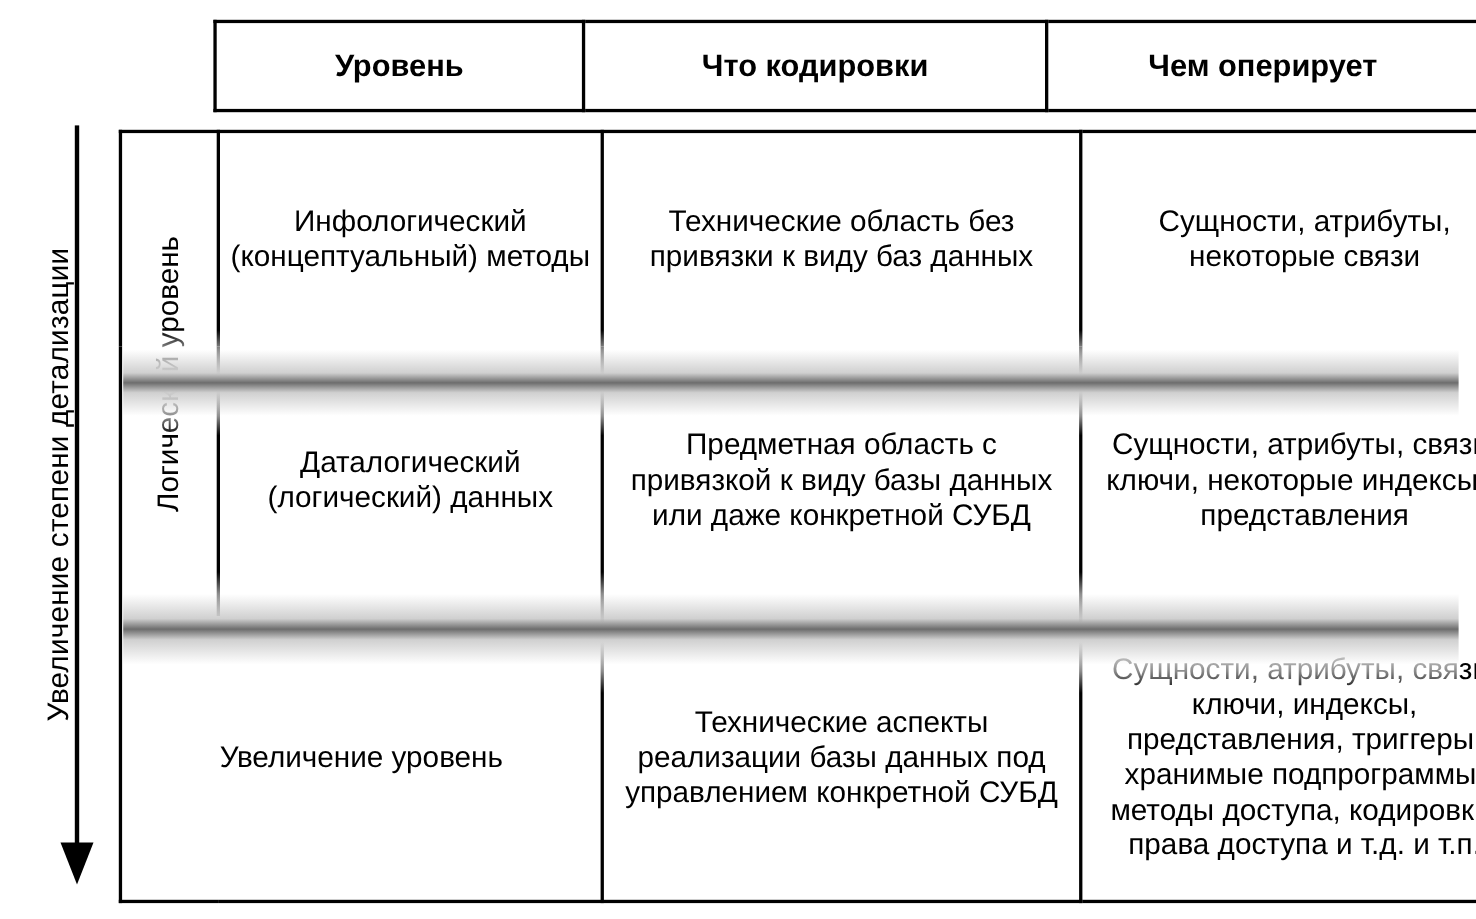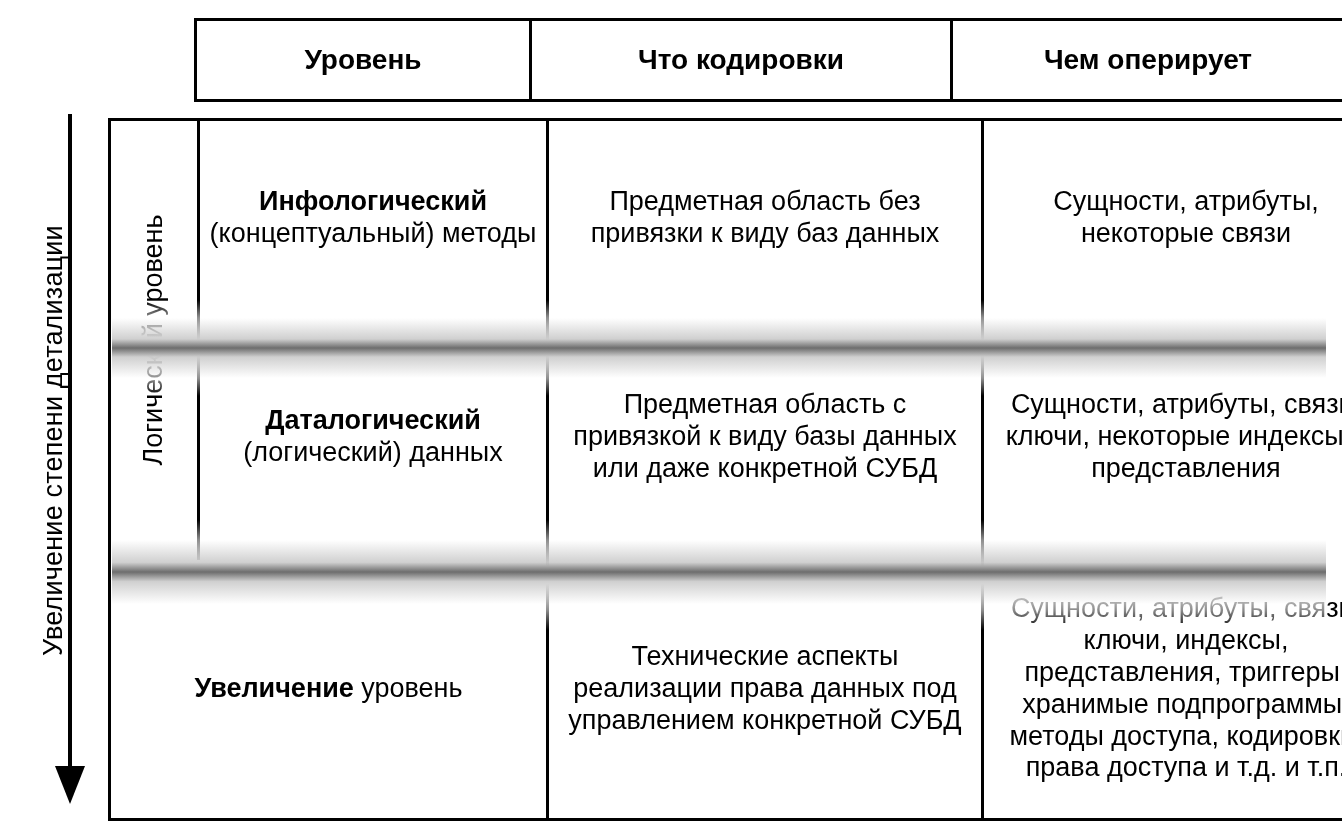--- a/index.html
+++ b/index.html
@@ -103,21 +103,21 @@
   }
   .rot-inner {
     position: absolute;
     left: 50%;
     top: 50%;
     transform: translate(-50%, -50%) rotate(-90deg);
     white-space: nowrap;
     font-size: 27px;
   }
 
-  .b { font-weight: bold; }
+  .b { font-weight: normal; }
   .small-ops {
     font-size: 21.5px;
     line-height: 1.22;
   }
 
   
   .fade {
     position: absolute;
     pointer-events: none;
     background: linear-gradient(to bottom,
@@ -169,38 +169,38 @@
   <table class="tbl" id="body-table">
     <tbody>
         <tr style="height:195px;">
       <td class="col-rot rot-cell no-bottom" rowspan="2">
         <span class="rot-inner">Логический уровень</span>
       </td>
       <td class="col-level no-bottom">
         <span class="b">Инфологический</span><br>
         <span>(концептуальный) методы</span>
       </td>
-      <td class="col-desc no-bottom">Предметная область без привязки к виду баз данных</td>
+      <td class="col-desc no-bottom">Технические область без привязки к виду баз данных</td>
       <td class="col-ops no-bottom">Сущности, атрибуты, некоторые связи</td>
     </tr>
 
     <tr style="height:245px;">
       <td class="col-level no-top no-bottom">
         <span class="b">Даталогический</span><br>
         <span>(логический) данных</span>
       </td>
       <td class="col-desc no-top no-bottom">Предметная область с привязкой к виду базы данных или даже конкретной СУБД</td>
       <td class="col-ops no-top no-bottom">Сущности, атрибуты, связи, ключи, некоторые индексы и представления</td>
     </tr>
 
     <tr style="height:260px;">
       <td class="no-top" colspan="2">
         <span class="b">Увеличение</span><span> уровень</span>
       </td>
-      <td class="col-desc no-top">Технические аспекты реализации права данных под управлением конкретной СУБД</td>
+      <td class="col-desc no-top">Технические аспекты реализации базы данных под управлением конкретной СУБД</td>
       <td class="col-ops no-top small-ops">Сущности, атрибуты, связи, ключи, индексы, представления, триггеры, хранимые подпрограммы, методы доступа, кодировки, права доступа  и т.д. и т.п.</td>
     </tr>
   </tbody>
     </table>
 
   <div class="fade" id="fade-1"></div>
   <div class="fade-dark" id="fade-dark-1"></div>
   <div class="fade" id="fade-2"></div>
   <div class="fade-dark" id="fade-dark-2"></div>
 

